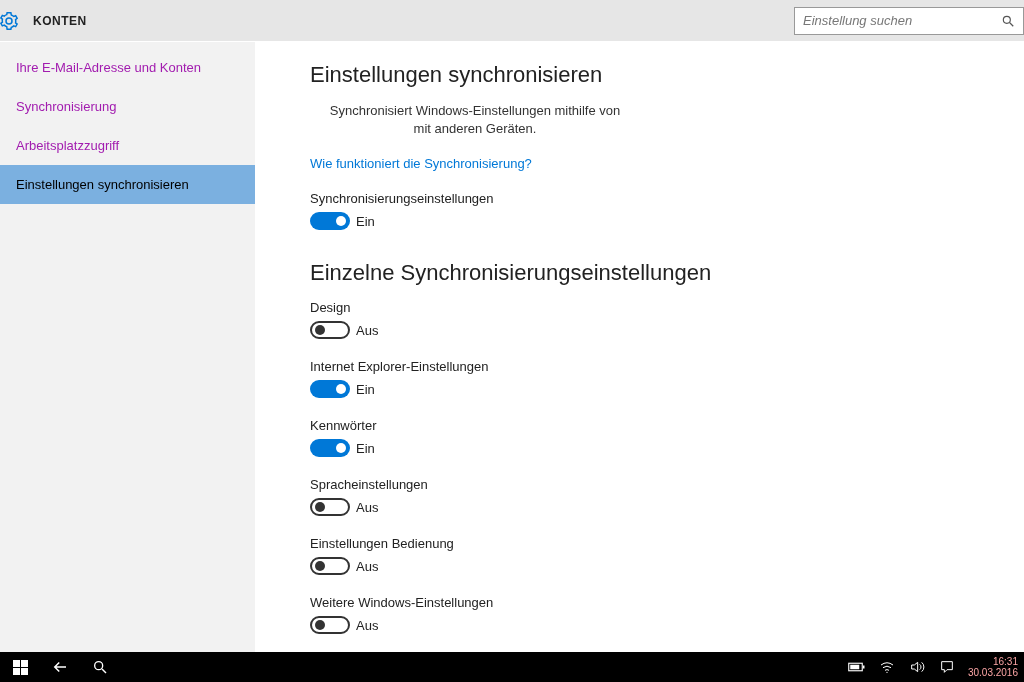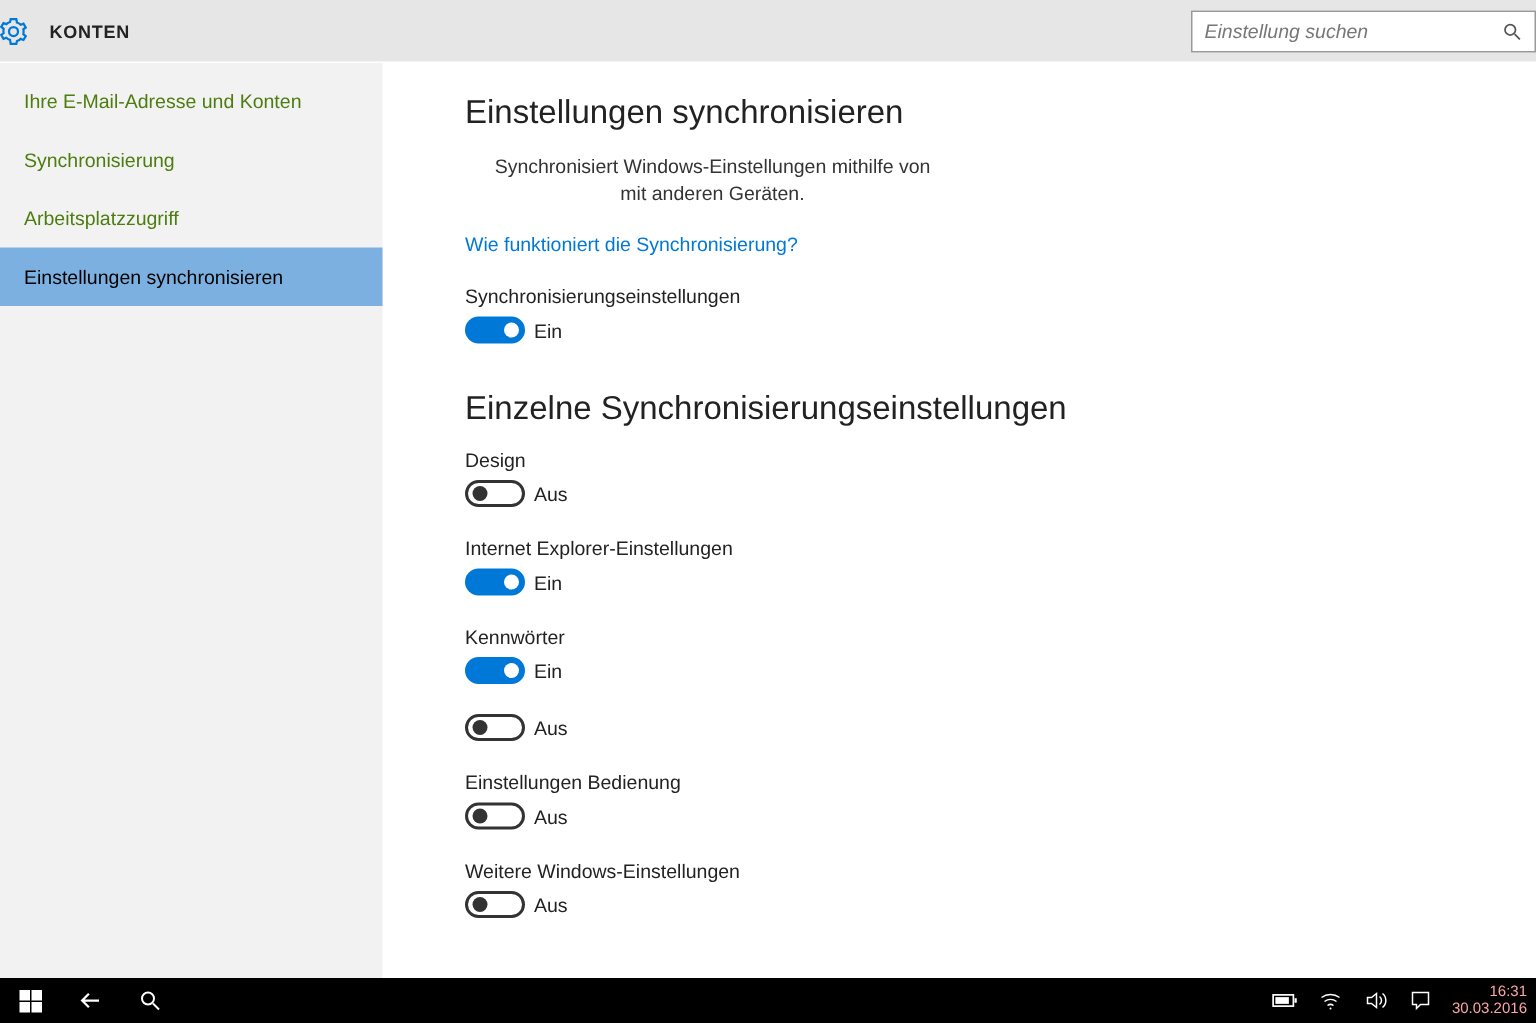--- a/index.html
+++ b/index.html
@@ -47,21 +47,21 @@
     height: calc(682px - 42px - 30px);
   }
   .sidebar {
     width: 255px;
     background: #f2f2f2;
     padding-top: 6px;
   }
   .sidebar-item {
     padding: 12px 16px;
     font-size: 13px;
-    color: #4d7c0f;
+    color: #a21caf;
     cursor: pointer;
   }
   .sidebar-item.selected {
     background: #7bb0e0;
     color: #000;
   }
   .content {
     flex: 1;
     padding: 20px 30px 20px 55px;
     overflow-y: auto;
@@ -251,20 +251,21 @@
           <div class="toggle-row">
             <div class="toggle-label">Kennwörter</div>
             <div class="toggle-wrap">
               <div class="toggle on">
                 <div class="knob"></div>
               </div>
               <span class="toggle-text">Ein</span>
             </div>
           </div>
           <div class="toggle-row">
+            <div class="toggle-label">Spracheinstellungen</div>
             <div class="toggle-wrap">
               <div class="toggle off">
                 <div class="knob"></div>
               </div>
               <span class="toggle-text">Aus</span>
             </div>
           </div>
           <div class="toggle-row">
             <div class="toggle-label">Einstellungen Bedienung</div>
             <div class="toggle-wrap">

